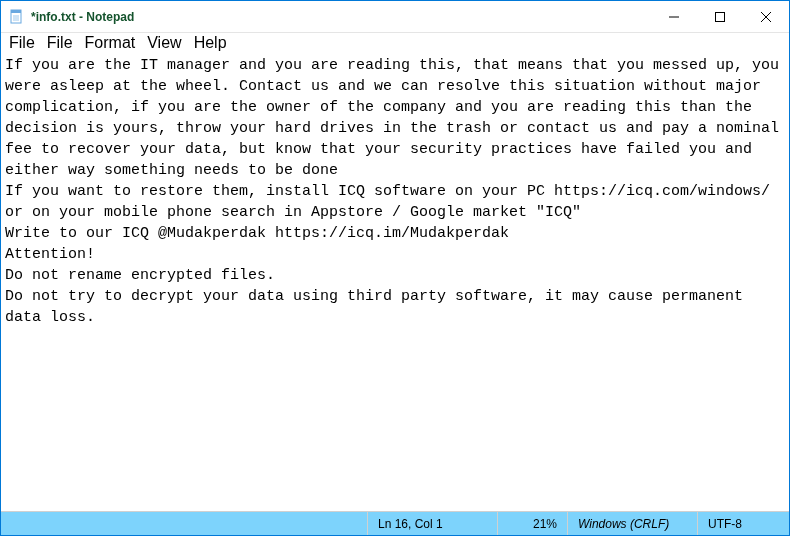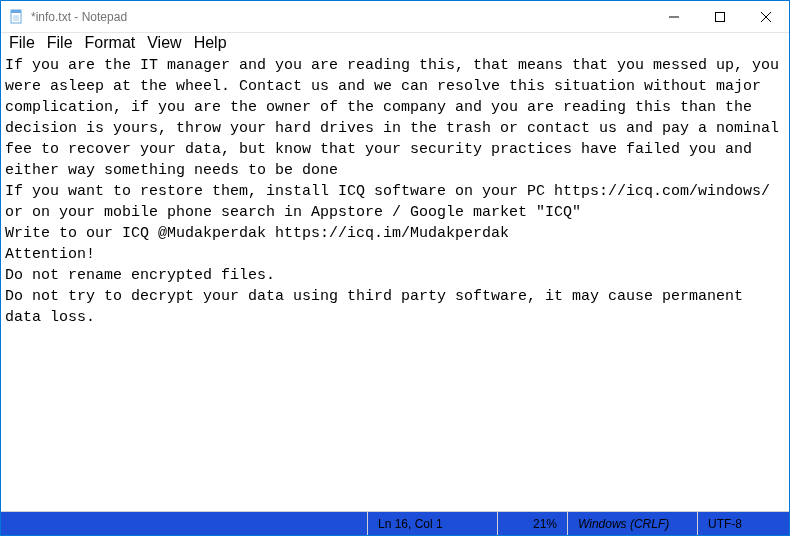--- a/index.html
+++ b/index.html
@@ -22,21 +22,22 @@
     }
     .titlebar-icon {
       width: 16px;
       height: 16px;
       margin: 0 6px 0 8px;
       display: inline-flex;
     }
     .titlebar-title {
       flex: 1;
       font-size: 12px;
-      color: #737373;
+      color: #14532d;
+      font-weight: bold;
     }
     .window-controls {
       display: flex;
       height: 100%;
     }
     .win-btn {
       width: 46px;
       height: 100%;
       display: flex;
       align-items: center;
@@ -72,21 +73,21 @@
       line-height: 1.4;
       padding: 2px 4px;
       white-space: pre-wrap;
       word-wrap: break-word;
       outline: none;
       overflow-x: scroll;
       overflow-y: hidden;
     }
     .statusbar {
       height: 24px;
-      background: #1d4ed8;
+      background: #7dd3fc;
       border-top: 1px solid #d0d0d0;
       display: flex;
       font-size: 12px;
       align-items: stretch;
     }
     .status-cell {
       border-left: 1px solid #d0d0d0;
       padding: 0 10px;
       display: flex;
       align-items: center;

